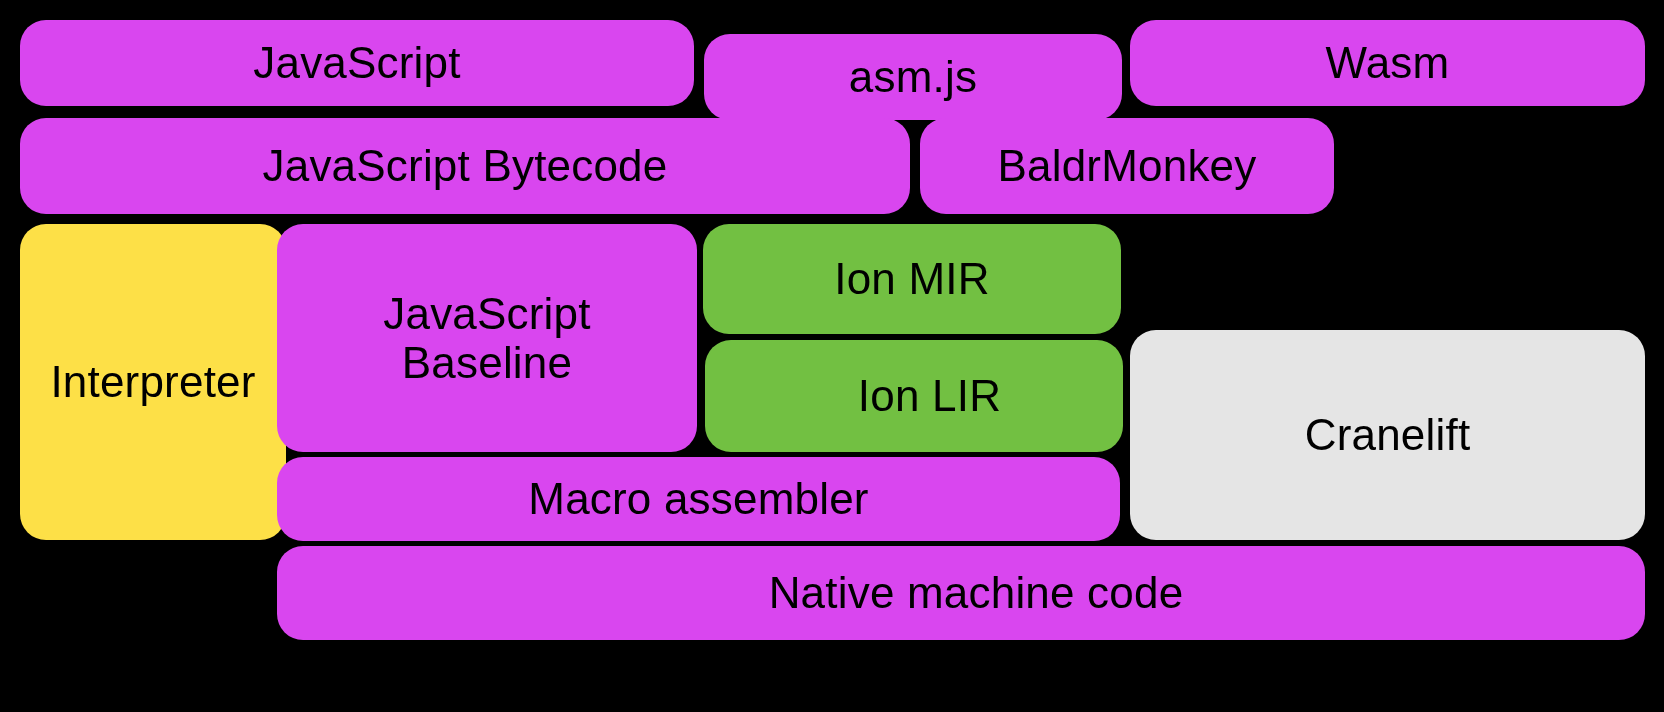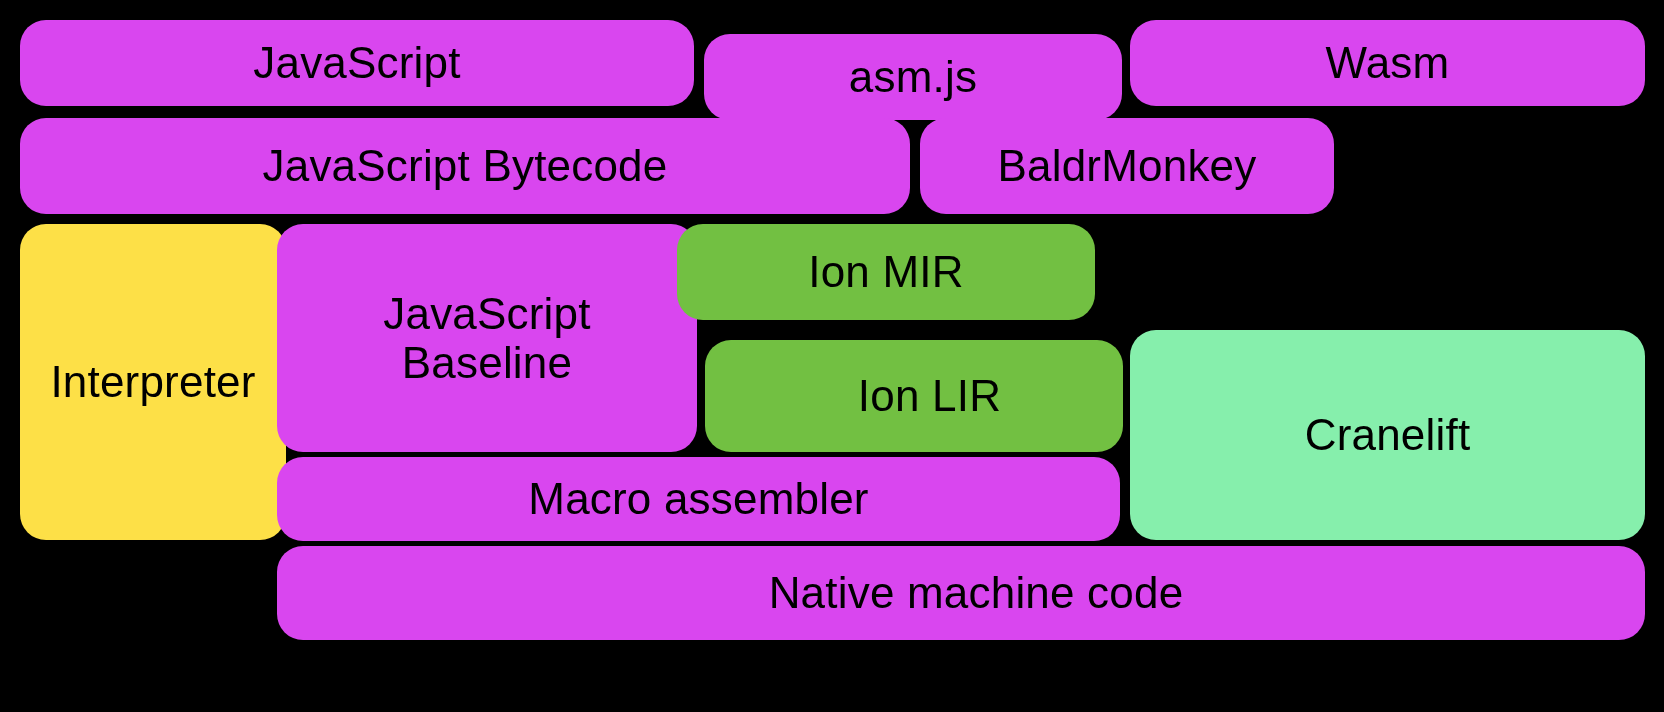--- a/index.html
+++ b/index.html
@@ -31,35 +31,35 @@
     font-size: 44px;
     line-height: 1.12;
     font-weight: 400;
     letter-spacing: 0.2px;
     padding: 2px 10px;
     white-space: pre-line;
   }
   .box.white  { background: #d946ef; }
   .box.gray   { background: #fde047; }
   .box.green  { background: #72c042; }
-  .box.pink   { background: #86efac; }
+  .box.pink   { background: #e5e5e5; }
 
   
   #box-javascript      { left: 20px;   top: 20px;  width: 674px;  height: 86px;  }
   #box-asmjs           { left: 704px;  top: 34px;  width: 418px;  height: 86px;  }
   #box-wasm            { left: 1130px; top: 20px;  width: 515px;  height: 86px;  }
 
   
   #box-js-bytecode     { left: 20px;   top: 118px; width: 890px;  height: 96px;  }
   #box-baldrmonkey     { left: 920px;  top: 118px; width: 414px;  height: 96px;  }
 
   
   #box-interpreter     { left: 20px;   top: 224px; width: 266px;  height: 316px; }
   #box-js-baseline     { left: 277px;  top: 224px; width: 420px;  height: 228px; }
-  #box-ion-mir         { left: 677px;  top: 224px; width: 418px;  height: 96px; }
+  #box-ion-mir         { left: 703px;  top: 224px; width: 418px;  height: 110px; }
   #box-ion-lir         { left: 705px;  top: 340px; width: 418px;  height: 112px; padding-left: 41px; }
   #box-cranelift       { left: 1130px; top: 330px; width: 515px;  height: 210px; }
   #box-macro-assembler { left: 277px;  top: 457px; width: 843px;  height: 84px;  }
 
   
   #box-native-code     { left: 277px;  top: 546px; width: 1368px; height: 94px; padding-left: 40px;  }
 </style>
 </head>
 <body>
 

